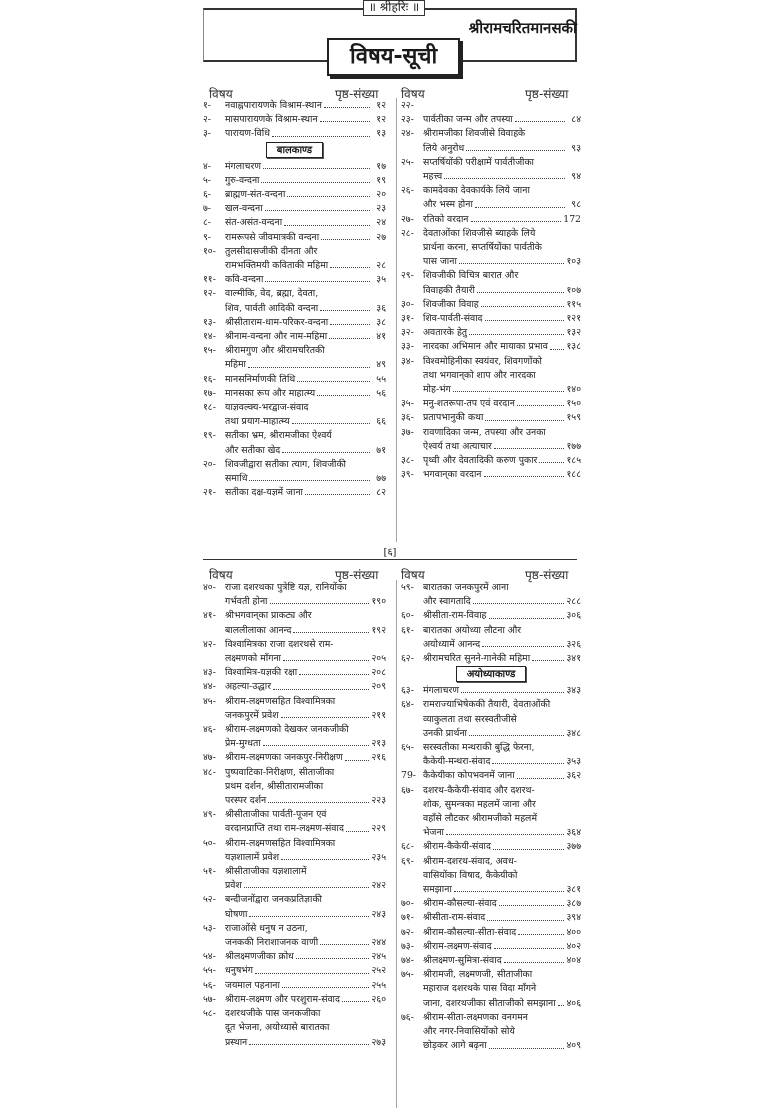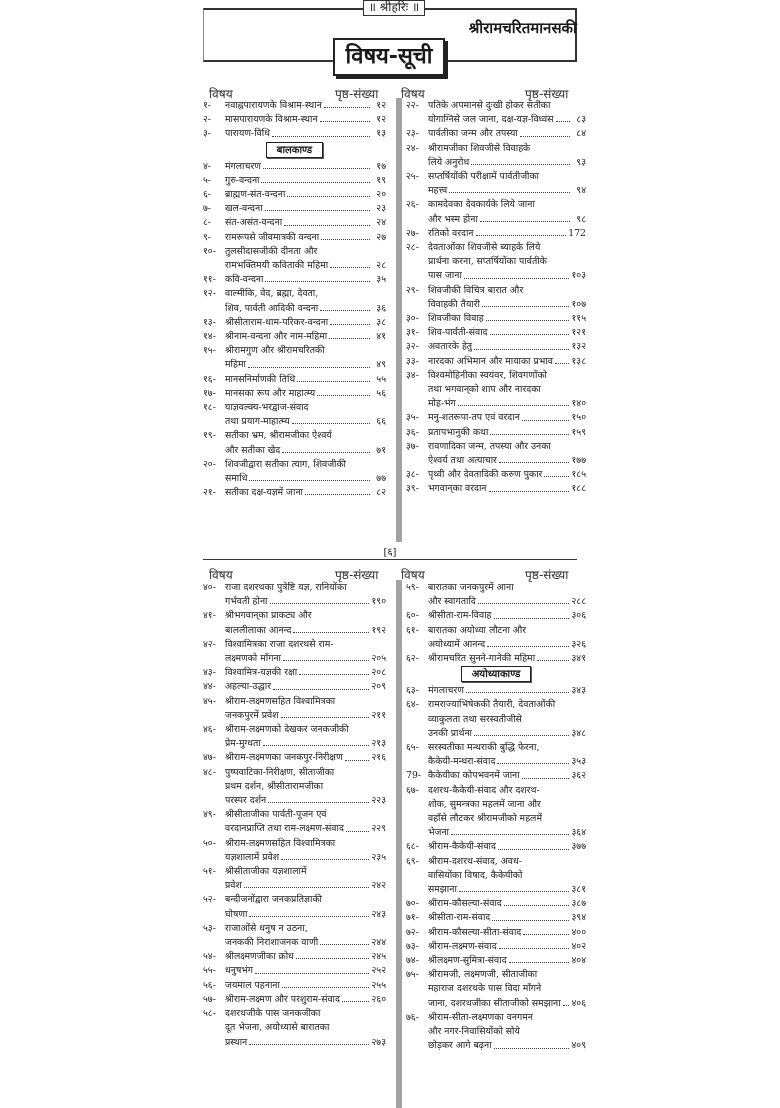--- a/index.html
+++ b/index.html
@@ -9,30 +9,30 @@
 
   
   .hdr-frame { position: absolute; left: 0; top: 8px; width: 374px; height: 54px;
                border-top: 2px solid #333; border-right: 2px solid #333; border-bottom: 2px solid #333;
                border-left: 1px solid #888; box-sizing: border-box; }
   .shrihari { position: absolute; left: 160px; top: 0px; width: 60px; height: 14px;
               background: #fff; border: 1px solid #333; font-size: 12px; text-align: center;
               line-height: 13px; }
   .title { position: absolute; left: 0; width: 374px; top: 17px; text-align: right;
            font-family: "DejaVu Sans", sans-serif; font-weight: bold; font-size: 15px; }
-  .subtitle-box { position: absolute; left: 130px; top: 38px; width: 108px; height: 34px;
+  .subtitle-box { position: absolute; left: 124px; top: 38px; width: 108px; height: 34px;
                   background: #fff; border: 2px solid #222; box-shadow: 3px 3px 0 #222;
                   font-family: "DejaVu Sans", sans-serif; font-weight: bold; font-size: 22px;
-                  text-align: center; line-height: 32px; }
+                  text-align: left; line-height: 32px; padding-left: 21px; }
 
   .colhead { position: absolute; font-size: 12px; color: #333; font-family: "DejaVu Sans", sans-serif; }
 
   .col { position: absolute; width: 183px; font-size: 9.3px; line-height: 14.2px; }
   .col.left { left: 0; }
-  .col.right { left: 193px; border-left: 6px solid #a3a3a3; padding-left: 4px; width: 180px; }
+  .col.right { left: 193px; border-left: 1px solid #a3a3a3; padding-left: 4px; width: 180px; }
 
   .entry { display: flex; align-items: flex-start; }
   .num { width: 22px; flex: none; white-space: nowrap; }
   .body { flex: 1; }
   .line { display: flex; }
   .line .t { white-space: nowrap; }
   .line .dots { flex: 1; border-bottom: 1px dotted #444; margin: 0 2px 4px 2px; }
   .line .pg { white-space: nowrap; min-width: 14px; text-align: right; }
   .section { text-align: center; margin: 1px 0; }
   .section span { display: inline-block; border: 1px solid #222; box-shadow: 1px 1px 0 #555;
@@ -283,30 +283,20 @@
             <span class="t">सतीका दक्ष-यज्ञमें जाना</span>
             <span class="dots"></span>
             <span class="pg">८२</span>
           </div>
         </div>
       </div>
     </div>
   <div class="col right" style="top:98px;height:444px">
       <div class="entry">
         <span class="num">२२-</span>
-        <div class="body">
-          <div class="line">
-            <span class="t">पतिके अपमानसे दुःखी होकर सतीका</span>
-          </div>
-          <div class="line">
-            <span class="t">योगाग्निसे जल जाना, दक्ष-यज्ञ-विध्वंस</span>
-            <span class="dots"></span>
-            <span class="pg">८३</span>
-          </div>
-        </div>
       </div>
       <div class="entry">
         <span class="num">२३-</span>
         <div class="body">
           <div class="line">
             <span class="t">पार्वतीका जन्म और तपस्या</span>
             <span class="dots"></span>
             <span class="pg">८४</span>
           </div>
         </div>

